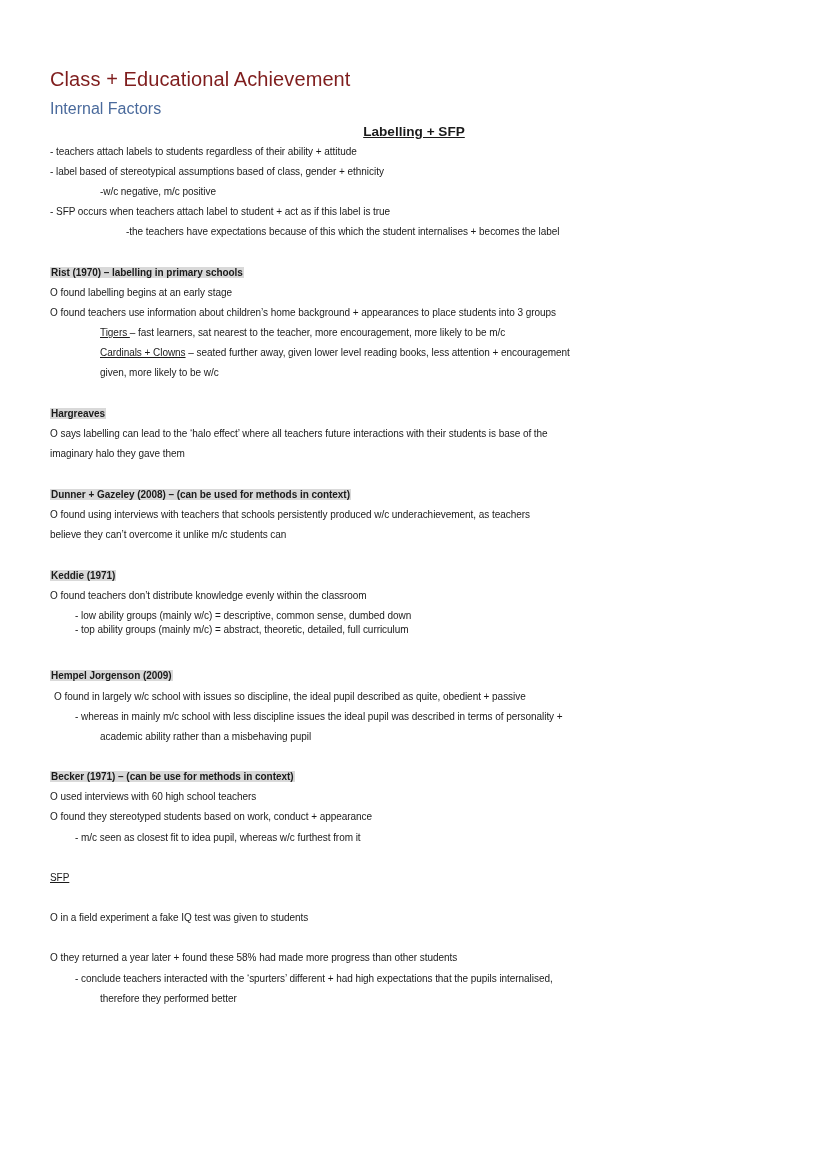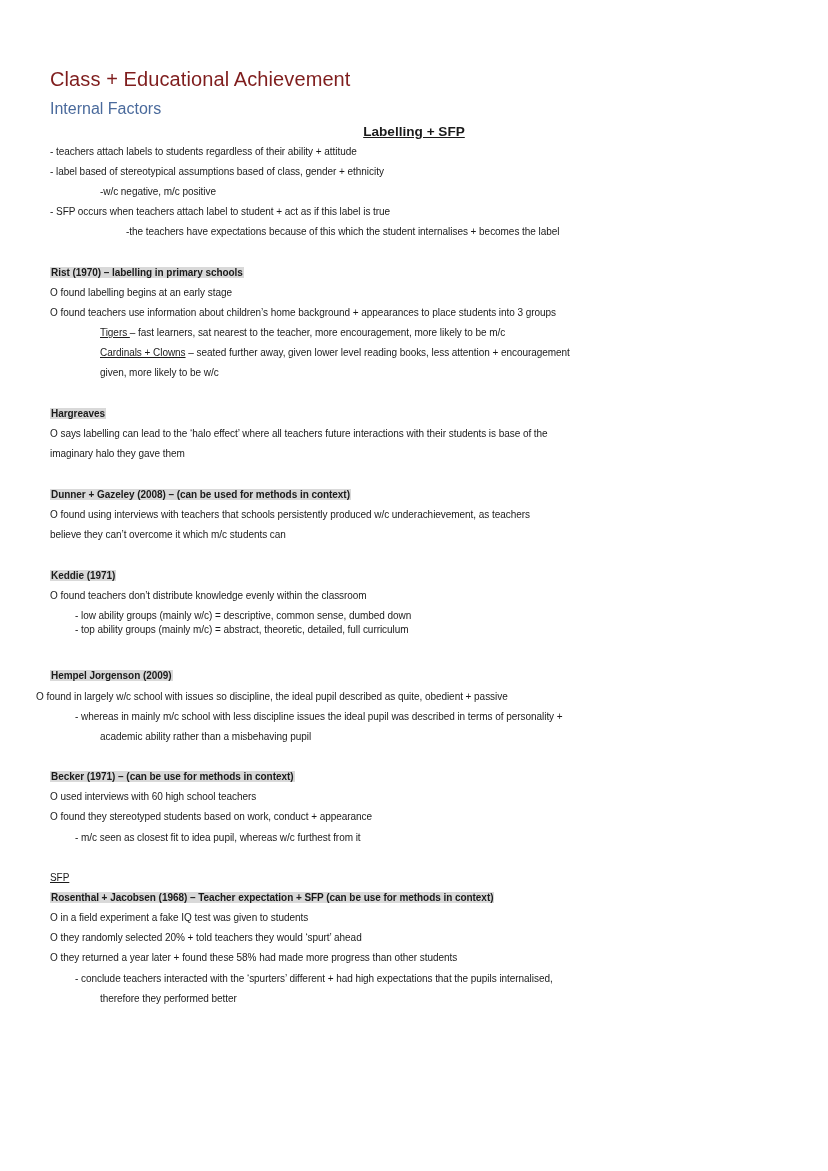--- a/index.html
+++ b/index.html
@@ -51,37 +51,35 @@
   <div class="line" style="left:100px; top:323px;"><span class="u">Tigers </span><span>– fast learners, sat nearest to the teacher, more encouragement, more likely to be m/c</span></div>
   <div class="line" style="left:100px; top:343px;"><span class="u">Cardinals + Clowns</span><span> – seated further away, given lower level reading books, less attention + encouragement</span></div>
   <div class="line" style="left:100px; top:363px;">given, more likely to be w/c</div>
 
   <div class="line" style="left:50px; top:404px;"><span class="hl">Hargreaves</span></div>
   <div class="line" style="left:50px; top:424px;">O says labelling can lead to the ‘halo effect’ where all teachers future interactions with their students is base of  the</div>
   <div class="line" style="left:50px; top:444px;">imaginary halo they gave them</div>
 
   <div class="line" style="left:50px; top:485px;"><span class="hl">Dunner + Gazeley (2008) – (can be used for methods in context)</span></div>
   <div class="line" style="left:50px; top:505px;">O found using interviews with teachers that schools persistently produced w/c underachievement, as teachers</div>
-  <div class="line" style="left:50px; top:525px;">believe they can’t overcome it which m/c students can</div>
+  <div class="line" style="left:50px; top:525px;">believe they can’t overcome it unlike m/c students can</div>
 
   <div class="line" style="left:50px; top:566px;"><span class="hl">Keddie (1971)</span></div>
   <div class="line" style="left:50px; top:586px;">O found teachers don’t distribute knowledge evenly within the classroom</div>
   <div class="line" style="left:75px; top:606px;">- low ability groups (mainly w/c) = descriptive, common sense, dumbed down</div>
   <div class="line" style="left:75px; top:620px;">- top ability groups (mainly m/c) = abstract, theoretic, detailed, full curriculum</div>
 
   <div class="line" style="left:50px; top:666px;"><span class="hl">Hempel Jorgenson (2009)</span></div>
-  <div class="line" style="left:36px; top:687px;">O found in largely w/c school with issues so discipline, the ideal pupil described as quite, obedient + passive</div>
+  <div class="line" style="left:54px; top:687px;">O found in largely w/c school with issues so discipline, the ideal pupil described as quite, obedient + passive</div>
   <div class="line" style="left:75px; top:707px;">- whereas in mainly m/c school with less discipline issues the ideal pupil was described in terms of personality +</div>
   <div class="line" style="left:100px; top:727px;">academic ability rather than a misbehaving pupil</div>
 
   <div class="line" style="left:50px; top:767px;"><span class="hl">Becker (1971) – (can be use for methods in context)</span></div>
   <div class="line" style="left:50px; top:787px;">O used interviews with 60 high school teachers</div>
   <div class="line" style="left:50px; top:807px;">O found they stereotyped students based on work, conduct + appearance</div>
   <div class="line" style="left:75px; top:828px;">- m/c seen as closest fit to idea pupil, whereas w/c furthest from it</div>
 
   <div class="line u" style="left:50px; top:868px;">SFP</div>
-  <div class="line" style="left:50px; top:888px;"><span class="hl">Rosenthal + Jacobsen (1968) – Teacher expectation + SFP (can be use for methods in context)</span></div>
   <div class="line" style="left:50px; top:908px;">O in a field experiment a fake IQ test was given to students</div>
-  <div class="line" style="left:50px; top:928px;">O they randomly selected 20% + told teachers they would ‘spurt’ ahead</div>
   <div class="line" style="left:50px; top:948px;">O they returned a year later + found these 58% had made more progress than other students</div>
   <div class="line" style="left:75px; top:969px;">- conclude teachers interacted with the ‘spurters’ different + had high expectations that the pupils internalised,</div>
   <div class="line" style="left:100px; top:989px;">therefore they performed better</div>
 </div>
 
 </body></html>

